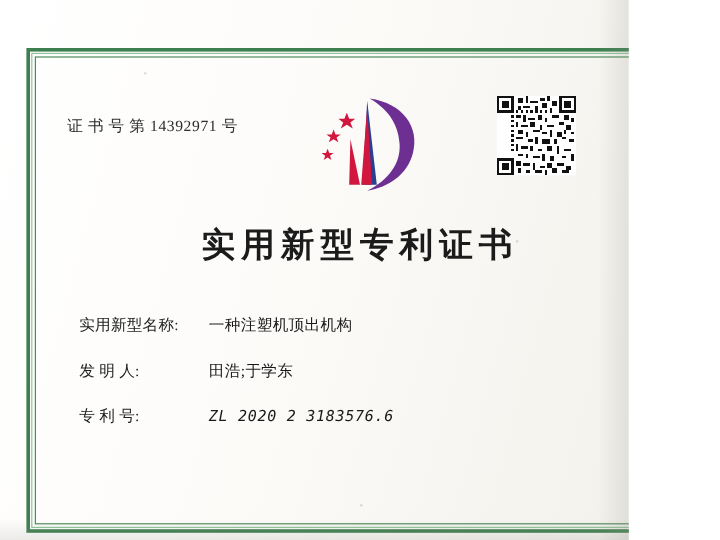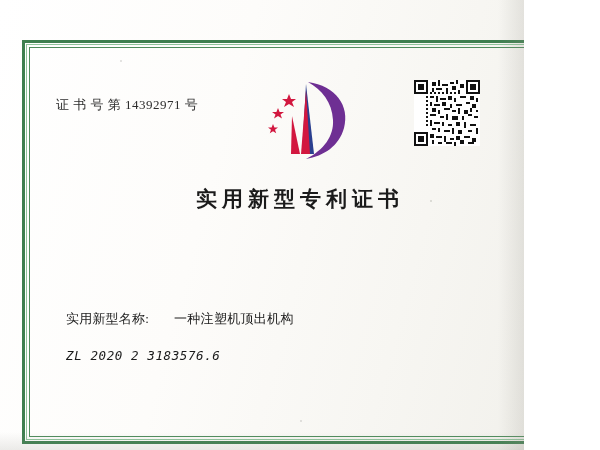--- a/index.html
+++ b/index.html
@@ -97,21 +97,21 @@
     white-space: nowrap;
   }
 
   
   .title {
     position: absolute;
     left: 0;
     top: 185px;
     width: 600px;
     text-align: center;
-    font-size: 21px;
+    font-size: 28px;
     font-weight: bold;
     letter-spacing: 5px;
     color: #1b1b1b;
     font-family: "DejaVu Serif", serif;
   }
 
   
   .fields {
     position: absolute;
     left: 66px;
@@ -128,21 +128,20 @@
   }
   .field-label {
     width: 108px;
     flex: 0 0 108px;
     color: #222222;
     letter-spacing: 0.2px;
   }
   .field-value {
     color: #1a1a1a;
     letter-spacing: 0.3px;
-    margin-top: 48px;
   }
   .field-value.mono {
     font-family: "DejaVu Sans Mono", monospace;
     font-size: 12.5px;
     letter-spacing: 0.6px;
     font-style: italic;
   }
 
   
   .speck {
@@ -295,20 +294,25 @@
   <div class="cert-no">证 书 号 第 14392971 号</div>
 
   <div class="title">实用新型专利证书</div>
 
   <div class="fields">
     <div class="field-row">
       <span class="field-label">实用新型名称:</span>
       <span class="field-value">一种注塑机顶出机构</span>
     </div>
     <div class="field-row">
+      <span class="field-label">发 明 人:</span>
+      <span class="field-value">田浩;于学东</span>
+    </div>
+    <div class="field-row">
+      <span class="field-label">专 利 号:</span>
       <span class="field-value mono">ZL 2020 2 3183576.6</span>
     </div>
     <div class="field-row">
     </div>
     <div class="field-row">
     </div>
   </div>
 
   <div class="speck" style="left:120px; top:60px; width:2px; height:2px;"></div>
   <div class="speck" style="left:430px; top:200px; width:1.5px; height:1.5px;"></div>

